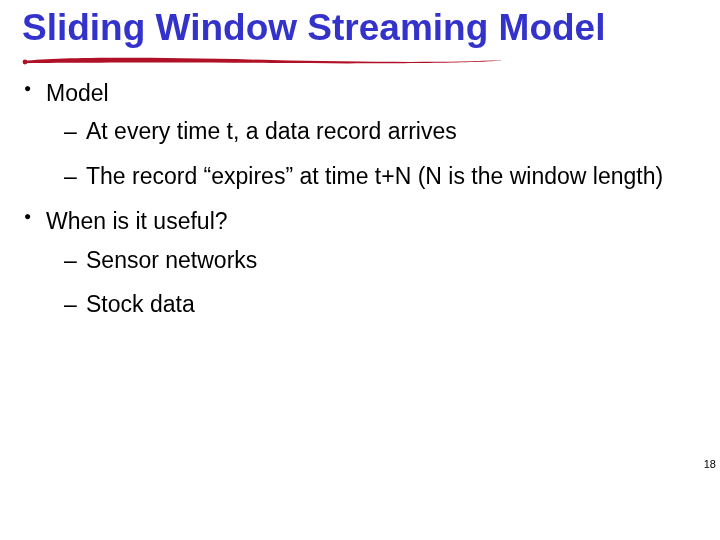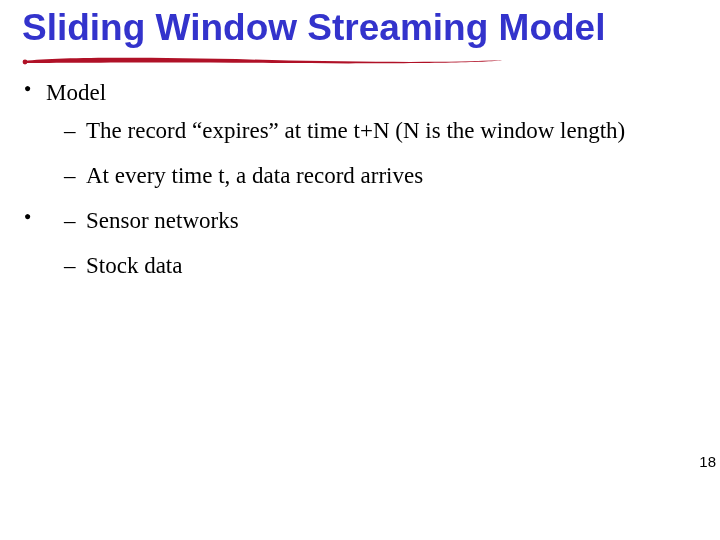--- a/index.html
+++ b/index.html
@@ -38,21 +38,20 @@
   }
   ul.lvl1 {
     list-style: none;
     padding: 0;
     margin: 0;
   }
   ul.lvl1 > li {
     position: relative;
     padding-left: 24px;
     margin-bottom: 12px;
-    font-family: Liberation Serif, serif;
   }
   ul.lvl1 > li::before {
     content: "\25CF";
     position: absolute;
     left: 2px;
     top: 2px;
     font-size: 12px;
     color:#000;
   }
   ul.lvl2 {
@@ -70,21 +69,21 @@
     position: absolute;
     left: 18px;
     top: 0;
     color:#000;
   }
   .pagenum {
     position: absolute;
     right: 4px;
     bottom: 2px;
     font-family: Arial, sans-serif;
-    font-size: 15px;
+    font-size: 11px;
     color: #000;
   }
 </style>
 </head>
 <body>
 
 <div class="slide">
 
   <h1 class="title">Sliding Window Streaming Model</h1>
 
@@ -93,25 +92,26 @@
       <path d="M2 6 C 40 2, 120 2, 250 5 C 330 7, 430 8, 480 5 C 470 8, 350 9, 250 8 C 140 7, 40 8, 4 8 Z" fill="#b01127"></path>
       <circle cx="3" cy="7" r="2.4" fill="#b01127"></circle>
     </svg>
   </div>
 
   <div class="body">
     <ul class="lvl1">
       <li>
         <span>Model</span>
         <ul class="lvl2">
+          <li>At every time t, a data record arrives</li>
           <li>The record “expires” at time t+N (N is the window length)</li>
-          <li>At every time t, a data record arrives</li>
         </ul>
       </li>
       <li>
+        <span>When is it useful?</span>
         <ul class="lvl2">
           <li>Sensor networks</li>
           <li>Stock data</li>
         </ul>
       </li>
     </ul>
   </div>
 
   <div class="pagenum">18</div>
 </div>

